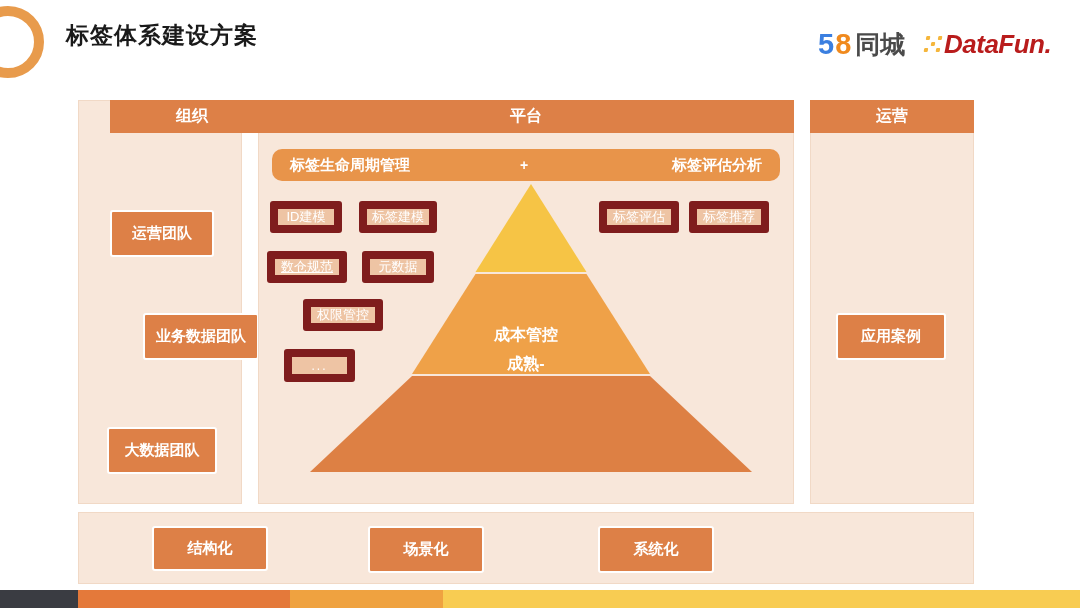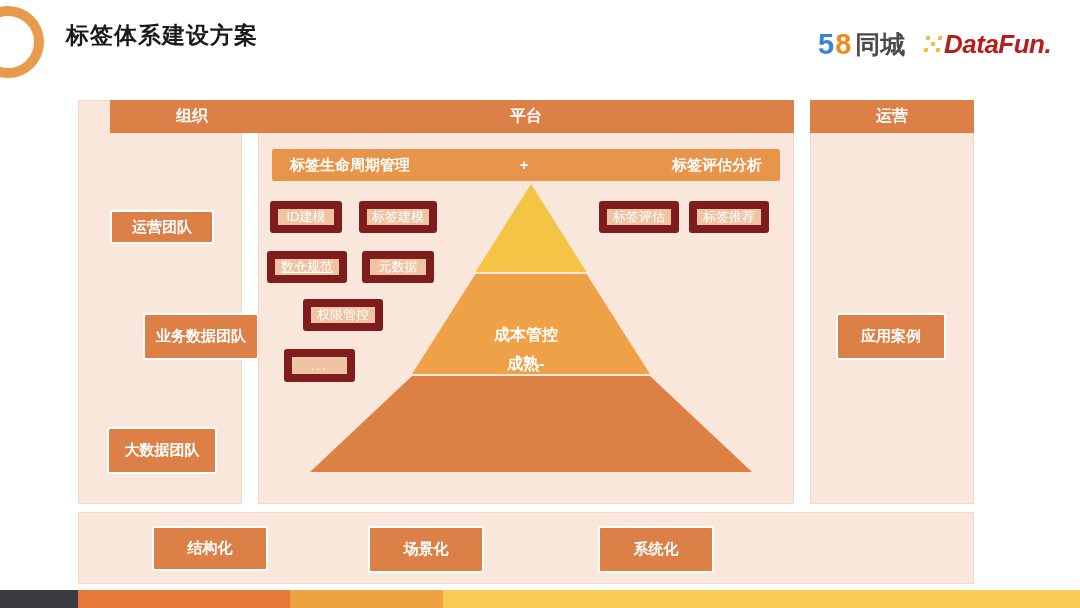--- a/index.html
+++ b/index.html
@@ -133,37 +133,37 @@
     border-radius: 3px;
     color: #ffffff;
     font-size: 15px;
     font-weight: bold;
     display: flex;
     align-items: center;
     justify-content: center;
     box-sizing: border-box;
     text-align: center;
   }
-  .org-1 { left: 110px; top: 210px; width: 104px; height: 34px; }
+  .org-1 { left: 110px; top: 210px; width: 104px; height: 47px; }
   .org-2 { left: 104px; top: 313px; width: 116px; height: 47px; margin-left: 39px; }
   .org-3 { left: 107px; top: 427px; width: 110px; height: 47px; }
   .ops-1 { left: 836px; top: 313px; width: 110px; height: 47px; }
   .bot-1 { left: 152px; top: 526px; width: 116px; height: 45px; }
   .bot-2 { left: 368px; top: 526px; width: 116px; height: 47px; }
   .bot-3 { left: 598px; top: 526px; width: 116px; height: 47px; }
 
   
   .banner {
     position: absolute;
     left: 272px;
     top: 149px;
     width: 508px;
     height: 32px;
     background: #E8944A;
-    border-radius: 2px;
+    border-radius: 10px;
     box-sizing: border-box;
     text-decoration: underline;
   }
   .banner span {
     position: absolute;
     top: 50%;
     transform: translateY(-50%);
     color: #ffffff;
     font-weight: bold;
     font-size: 15px;

